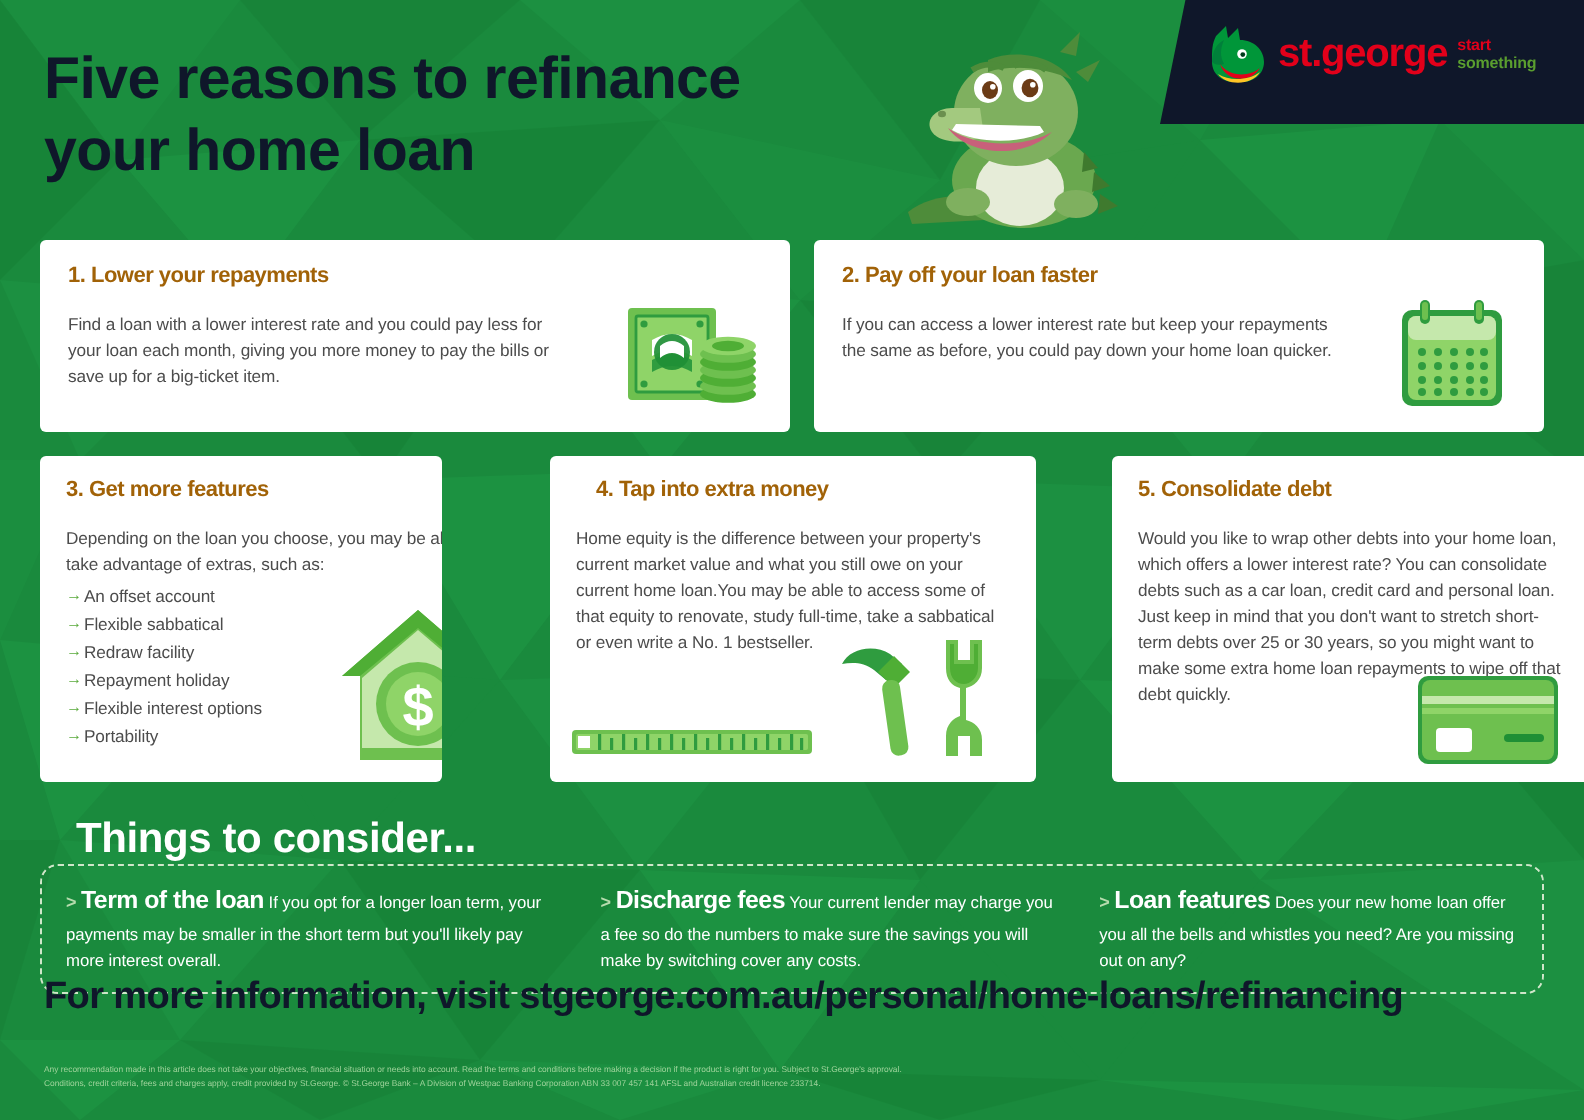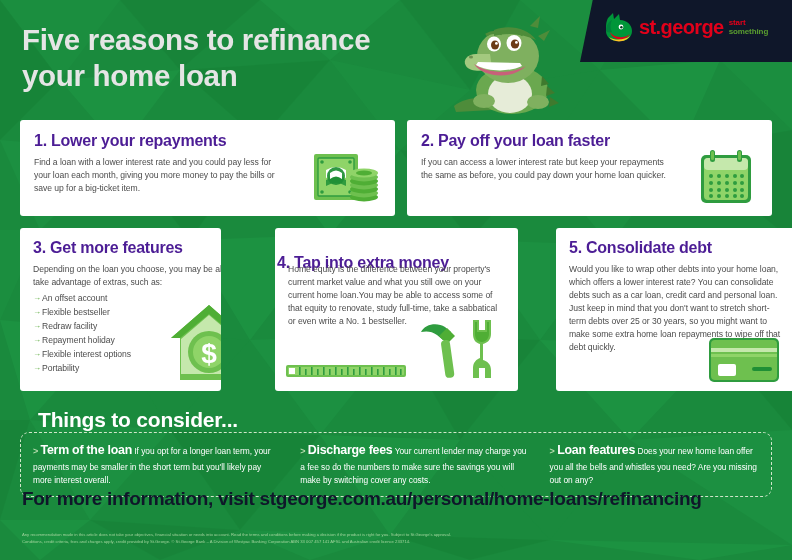--- a/index.html
+++ b/index.html
@@ -13,21 +13,21 @@
 
   
   #bg-texture { position: absolute; inset: 0; z-index: 0; }
 
   #page { position: absolute; inset: 0; z-index: 2; }
 
   
   .header { position: absolute; left: 0; top: 0; width: 792px; height: 112px; }
   .title {
     position: absolute; left: 22px; top: 22px; width: 430px;
-    color: #e5e5e5; font-size: 29.5px; font-weight: bold;
+    color: #0f172a; font-size: 29.5px; font-weight: bold;
     line-height: 1.22; letter-spacing: -0.3px;
   }
   .logo-wrap {
     position: absolute; right: 0; top: 0; width: 212px; height: 62px;
     background: #0f172a;
     clip-path: polygon(6% 0, 100% 0, 100% 100%, 0 100%);
   }
   .logo-inner {
     position: absolute; left: 24px; top: 12px;
     display: flex; align-items: flex-start; gap: 5px;
@@ -43,21 +43,21 @@
   }
   .logo-tag .sec { color: #5a9e2f; }
   .dragon-mascot { position: absolute; left: 446px; top: 2px; width: 132px; height: 112px; }
 
   
   .card {
     position: absolute; background: #ffffff; border-radius: 3px;
     overflow: hidden;
   }
   .card-h {
-    color: #4c1d95; font-size: 16px; font-weight: bold;
+    color: #a16207; font-size: 11px; font-weight: bold;
     letter-spacing: -0.25px; line-height: 1.15;
   }
   .card-p {
     color: #4c4c4c; font-size: 8.6px; line-height: 1.52;
     letter-spacing: -0.05px;
   }
 
   #card1 { left: 20px;  top: 120px; width: 375px; height: 96px; }
   #card2 { left: 407px; top: 120px; width: 365px; height: 96px; }
   #card3 { left: 20px;  top: 228px; width: 201px; height: 163px; }
@@ -70,21 +70,21 @@
 
   #card2 .card-h { position: absolute; left: 14px; top: 12px; }
   #card2 .card-p { position: absolute; left: 14px; top: 36px; width: 255px; }
   #card2 .icon  { position: absolute; left: 288px; top: 28px; width: 62px; height: 60px; }
 
   #card3 .card-h { position: absolute; left: 13px; top: 11px; }
   #card3 .card-p { position: absolute; left: 13px; top: 35px; width: 218px; }
   #card3 .bullets { position: absolute; left: 13px; top: 64px; width: 150px; }
   #card3 .icon { position: absolute; left: 148px; top: 74px; width: 82px; height: 82px; }
 
-  #card4 .card-h { position: absolute; left: 2px; top: 11px; margin-top: 15px; }
+  #card4 .card-h { position: absolute; left: 23px; top: 11px; }
   #card4 .card-p { position: absolute; left: 13px; top: 35px; width: 212px; }
   #card4 .icon-tools { position: absolute; left: 142px; top: 90px; width: 76px; height: 62px; }
   #card4 .icon-ruler { position: absolute; left: 11px; top: 135px; width: 120px; height: 16px; }
 
   #card5 .card-h { position: absolute; left: 13px; top: 11px; }
   #card5 .card-p { position: absolute; left: 13px; top: 35px; width: 212px; }
   #card5 .icon { position: absolute; left: 152px; top: 108px; width: 72px; height: 48px; }
 
   .bullets li {
     list-style: none; color: #4c4c4c; font-size: 8.6px;
@@ -314,21 +314,21 @@
           <circle cx="47" cy="48" r="2"></circle>
       </g>
     </svg>
   </div>
 
   <div class="card" id="card3">
     <div class="card-h">3. Get more features</div>
     <div class="card-p">Depending on the loan you choose, you may be able to take advantage of extras, such as:</div>
     <ul class="bullets">
       <li>An offset account</li>
-      <li>Flexible bestseller</li>
+      <li>Flexible sabbatical</li>
       <li>Redraw facility</li>
       <li>Repayment holiday</li>
       <li>Flexible interest options</li>
       <li>Portability</li>
     </ul>
     <svg class="icon" viewBox="0 0 82 82">
       <path d="M41 3 L79 36 L70 36 L70 78 L12 78 L12 36 L3 36 Z" fill="#6ec04f"></path>
       <path d="M41 13 L69 37 L69 72 L13 72 L13 37 Z" fill="#c5e8ac"></path>
       <path d="M41 3 L79 36 L70 36 L41 12 L12 36 L3 36 Z" fill="#4fae35"></path>
       <circle cx="41" cy="50" r="21" fill="#6ec04f"></circle>

